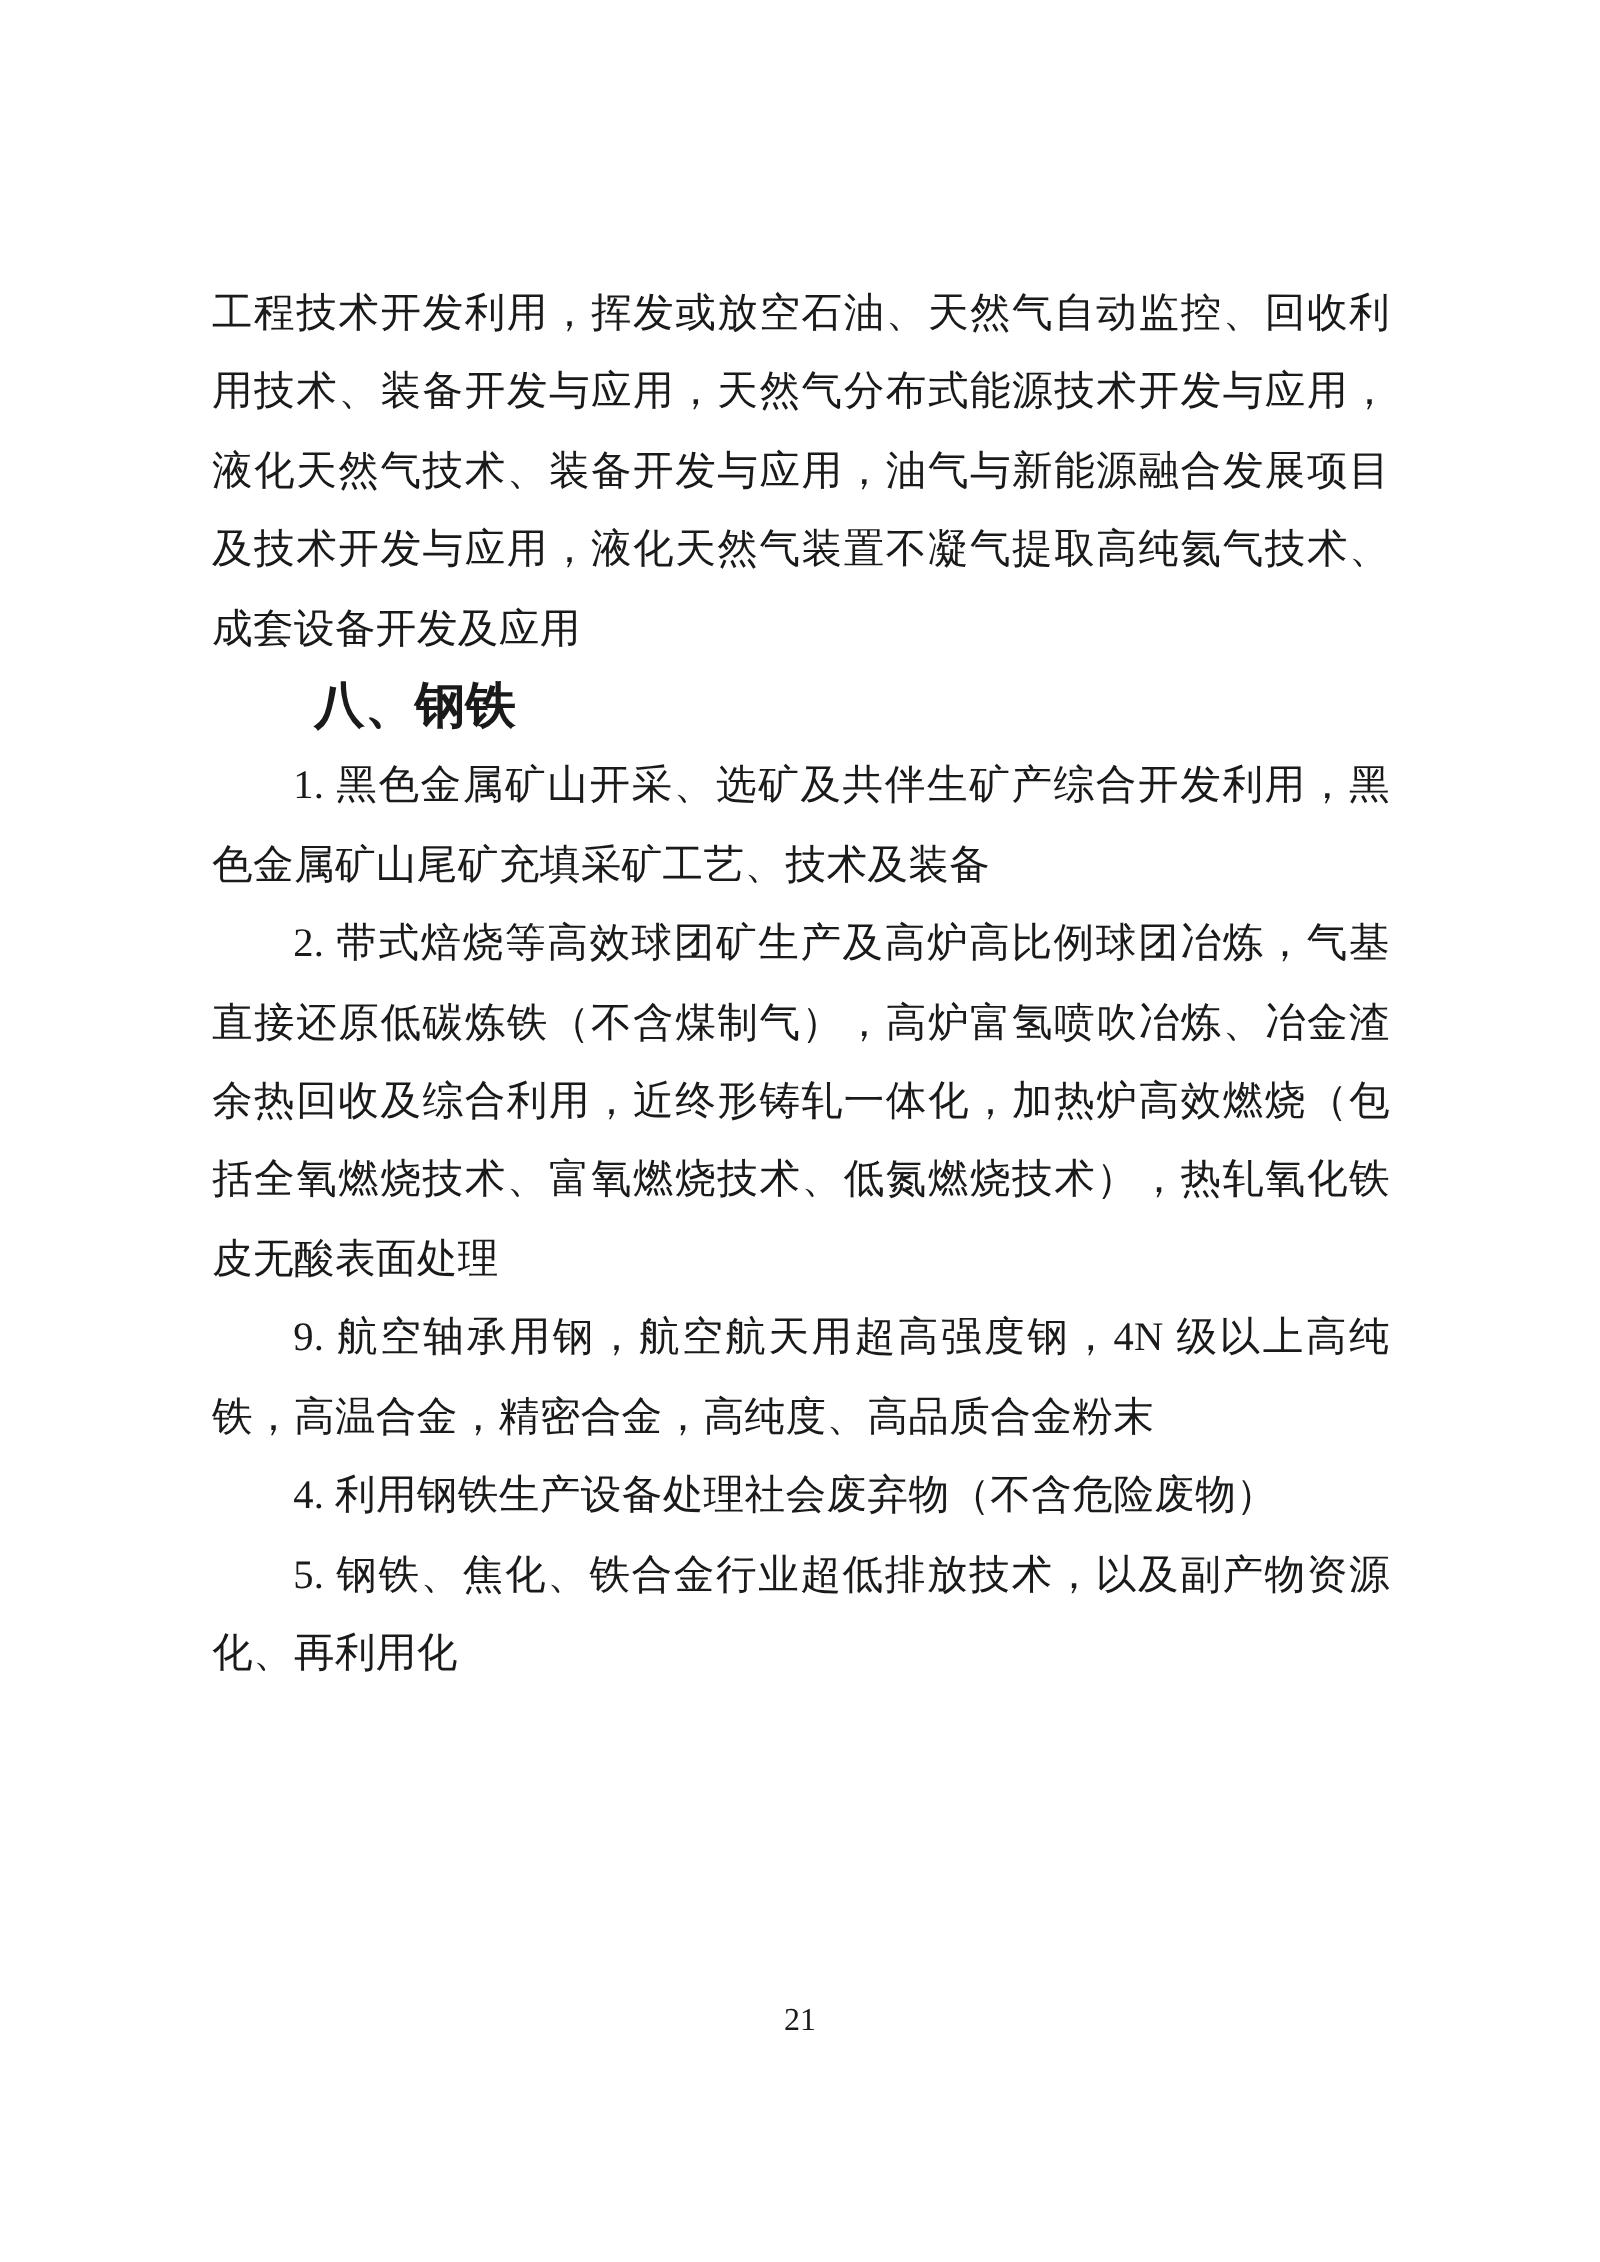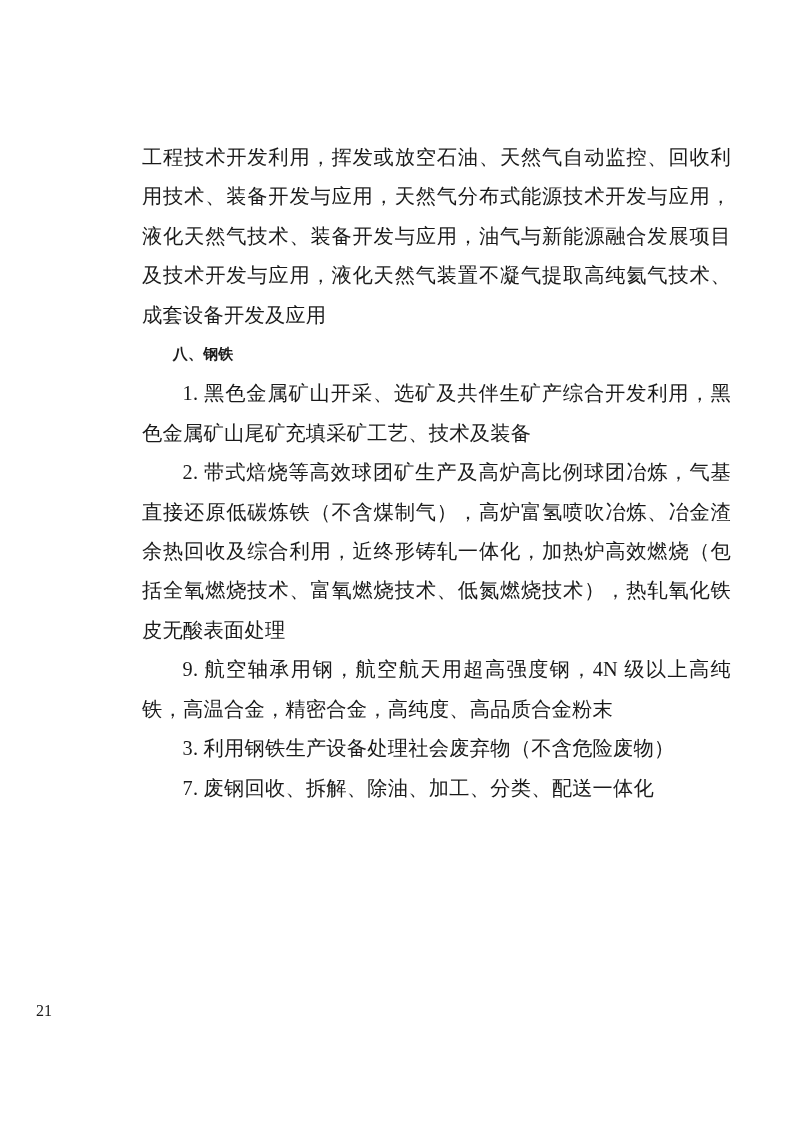--- a/index.html
+++ b/index.html
@@ -12,21 +12,20 @@
     background: #ffffff;
     position: relative;
     overflow: hidden;
   }
   .sheet {
     position: absolute;
     left: 0; top: 0;
     width: 672px;
     height: 1131px;
     background: #ffffff;
-    margin-left: 36px;
   }
   .content {
     position: absolute;
     left: 106px;
     top: 138px;
     width: 589px;
   }
   .para, .heading {
     margin: 0;
     padding: 0;
@@ -36,44 +35,44 @@
     letter-spacing: 0.2px;
   }
   .para {
     font-family: "Liberation Serif", "DejaVu Serif", serif;
     text-align: justify;
   }
   .indent {
     text-indent: 2em;
   }
   .heading {
-    font-family: Liberation Serif, serif;
+    font-family: Liberation Mono, monospace;
     font-weight: bold;
-    font-size: 15px;
+    font-size: 25px;
     text-indent: 2.05em;
   }
   .page-number {
     position: absolute;
     top: 1000px;
     left: 0;
     width: 800px;
-    text-align: left;
+    text-align: center;
     font-family: "Liberation Serif", "DejaVu Serif", serif;
     font-size: 16px;
     line-height: 22px;
     color: #1a1a1a;
   }
 </style>
 </head>
 <body>
 
 <div class="sheet">
   <div class="content">
     <p class="para">工程技术开发利用，挥发或放空石油、天然气自动监控、回收利用技术、装备开发与应用，天然气分布式能源技术开发与应用，液化天然气技术、装备开发与应用，油气与新能源融合发展项目及技术开发与应用，液化天然气装置不凝气提取高纯氦气技术、成套设备开发及应用</p>
     <h2 class="heading">八、钢铁</h2>
     <p class="para indent">1. 黑色金属矿山开采、选矿及共伴生矿产综合开发利用，黑色金属矿山尾矿充填采矿工艺、技术及装备</p>
     <p class="para indent">2. 带式焙烧等高效球团矿生产及高炉高比例球团冶炼，气基直接还原低碳炼铁（不含煤制气），高炉富氢喷吹冶炼、冶金渣余热回收及综合利用，近终形铸轧一体化，加热炉高效燃烧（包括全氧燃烧技术、富氧燃烧技术、低氮燃烧技术），热轧氧化铁皮无酸表面处理</p>
     <p class="para indent">9. 航空轴承用钢，航空航天用超高强度钢，4N 级以上高纯铁，高温合金，精密合金，高纯度、高品质合金粉末</p>
-    <p class="para indent">3. 利用钢铁生产设备处理社会废弃物（不含危险废物）</p>
-    <p class="para indent">7. 废钢回收、拆解、除油、加工、分类、配送一体化</p>
+    <p class="para indent">4. 利用钢铁生产设备处理社会废弃物（不含危险废物）</p>
+    <p class="para indent">5. 钢铁、焦化、铁合金行业超低排放技术，以及副产物资源化、再利用化</p>
   </div>
   <div class="page-number">21</div>
 </div>
 
 </body></html>

